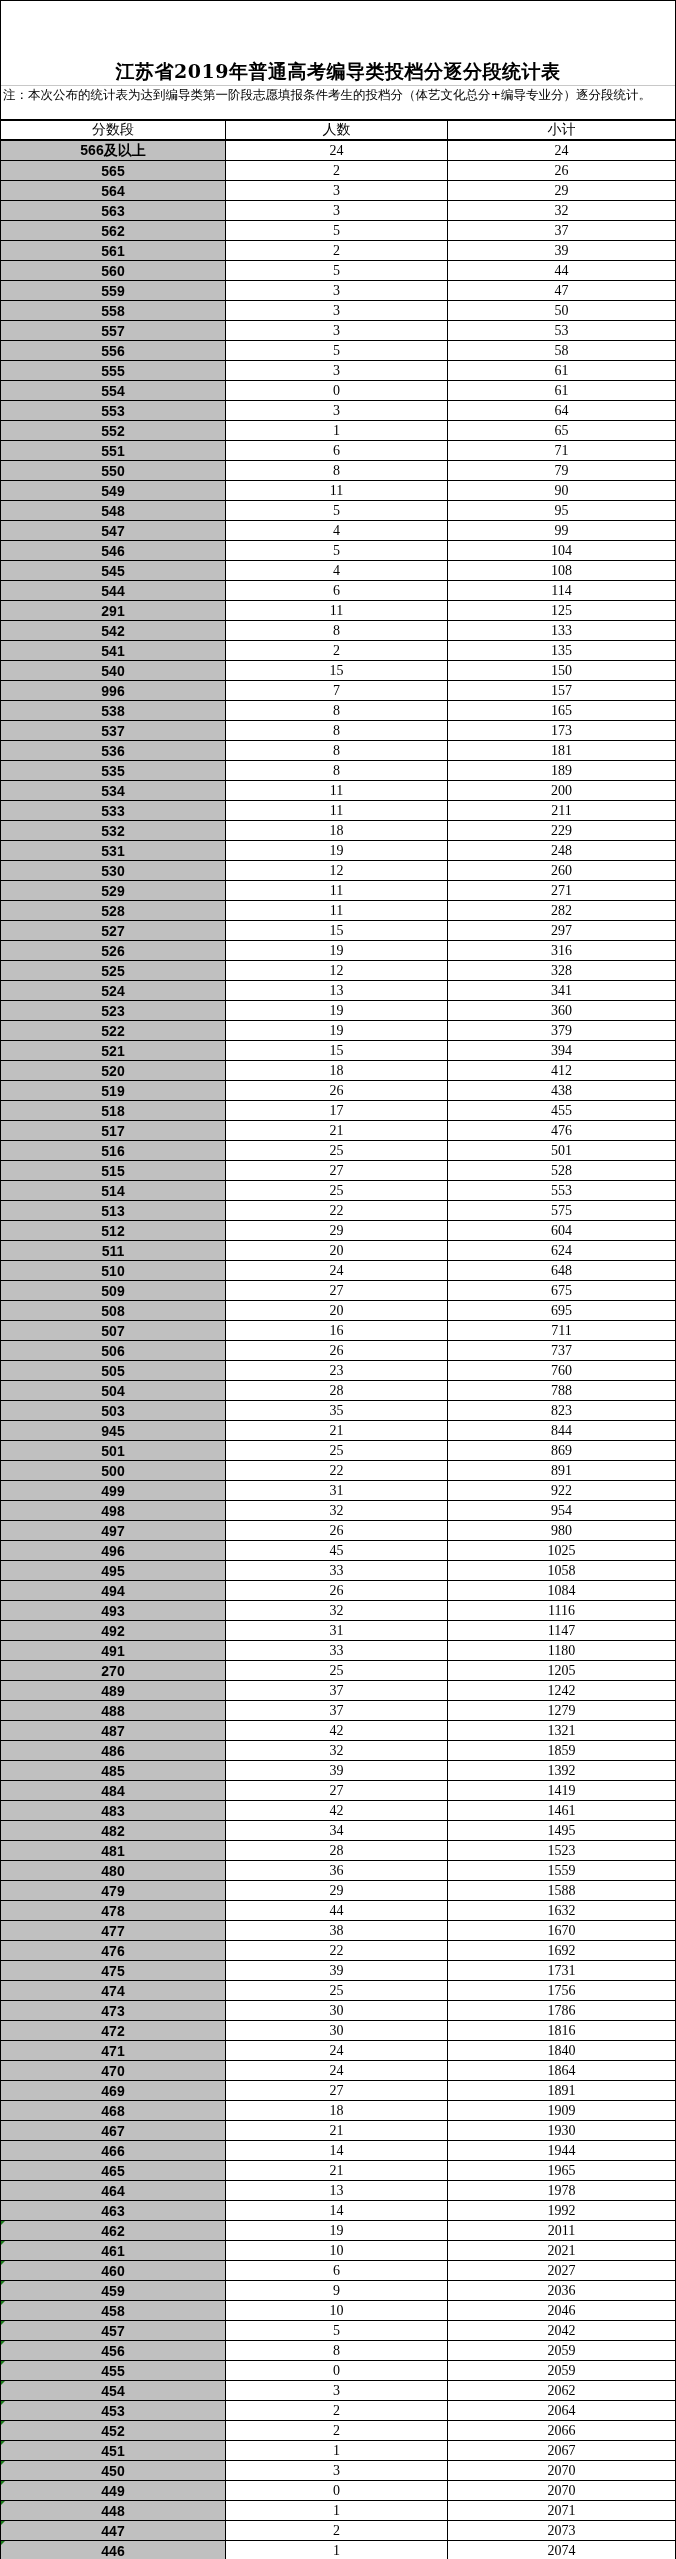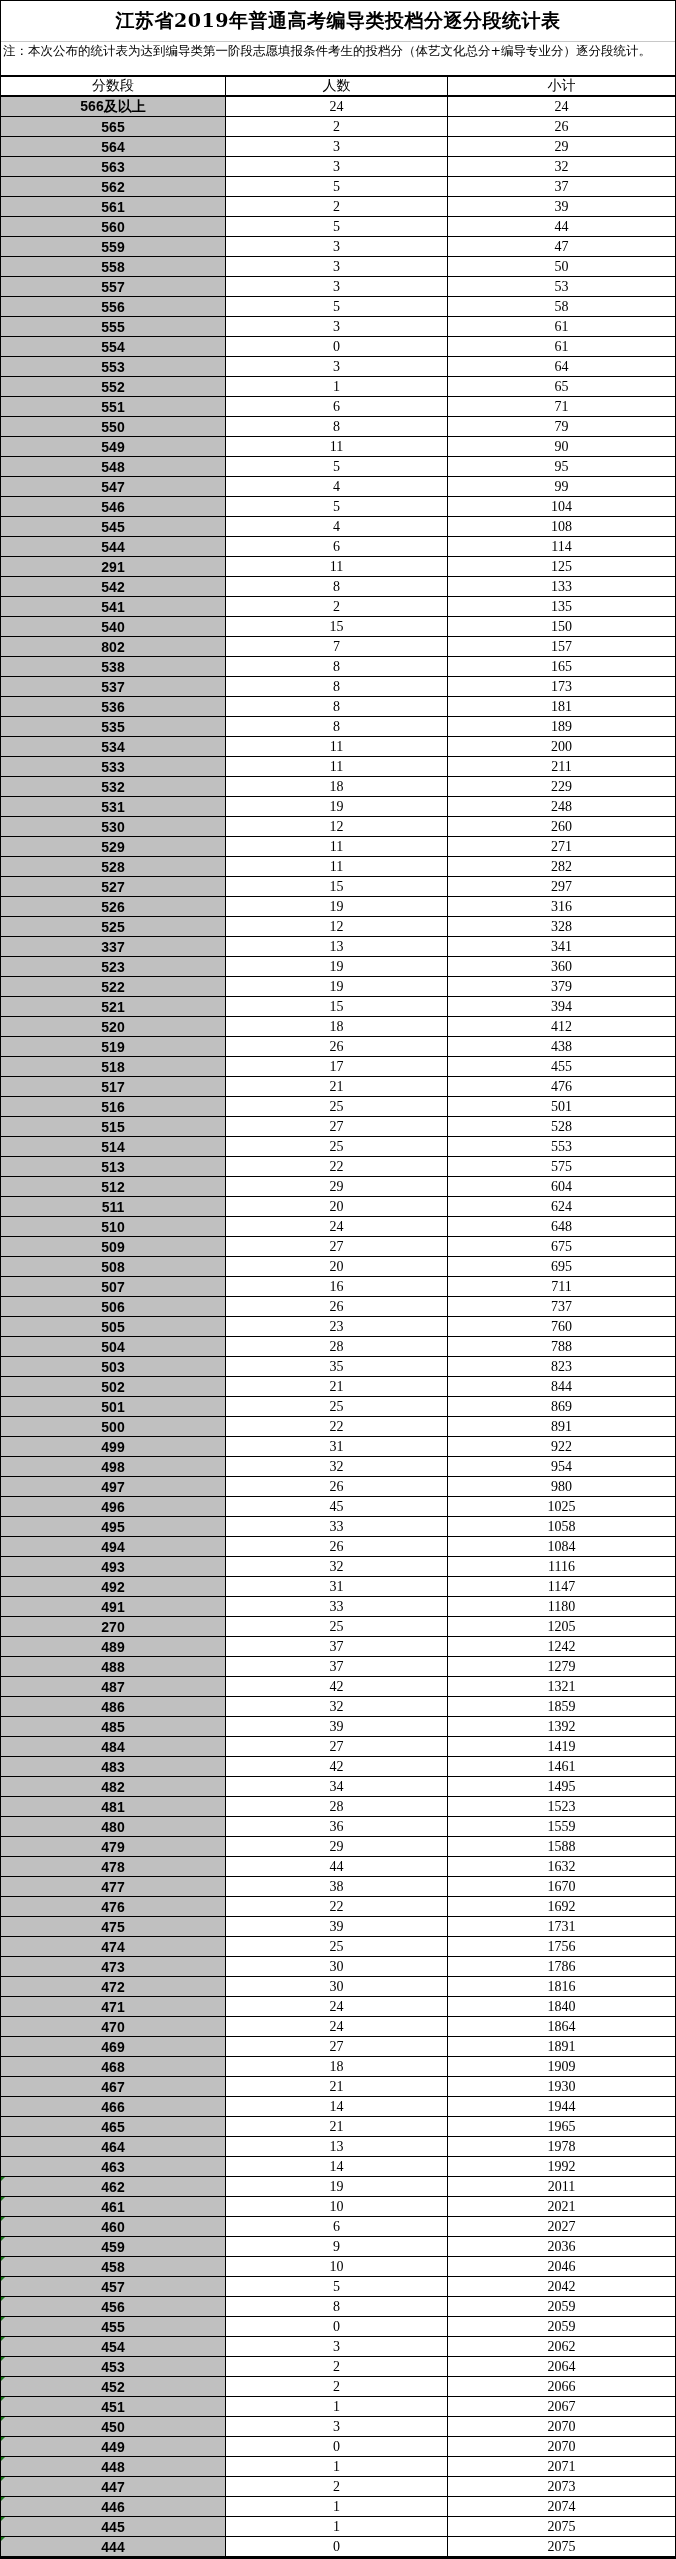--- a/index.html
+++ b/index.html
@@ -1,18 +1,18 @@
 <!DOCTYPE html>
 <html><head>
   <meta charset="utf-8">
   <style>
     html, body { margin: 0; padding: 0; background: #ffffff; }
     body { width: 676px; height: 2559px; overflow: hidden; font-family: "DejaVu Serif", "Liberation Serif", serif; color: #000; }
     .sheet { position: relative; width: 674px; border: 1px solid #000; border-bottom: 2px solid #000; box-sizing: content-box; }
-    .title-row { height: 40px; display: flex; align-items: center; justify-content: center; border-bottom: 1px solid #c8c8c8; }
+    .title-row { height: 40px; display: flex; align-items: flex-end; justify-content: center; border-bottom: 1px solid #c8c8c8; margin-top: 44px; }
     .title { font-family: "DejaVu Serif", "Liberation Serif", serif; font-weight: bold; font-size: 19px; letter-spacing: 0.5px; }
     .note-row { height: 35px; padding: 1px 2px 0 2px; box-sizing: border-box; border-bottom: 2px solid #000; font-family: "DejaVu Sans", "Liberation Sans", sans-serif; font-size: 12.5px; line-height: 16px; overflow: hidden; }
     .grid { display: grid; grid-template-columns: 225px 222px 227px; }
     .hdr { height: 20px; display: flex; align-items: center; justify-content: center; font-family: "DejaVu Sans", "Liberation Sans", sans-serif; font-size: 14px; border-bottom: 2px solid #000; box-sizing: border-box; }
     .hdr.c1, .hdr.c2 { border-right: 1px solid #000; }
     .cell { height: 20px; display: flex; align-items: center; justify-content: center; border-bottom: 1px solid #000; box-sizing: border-box; font-size: 13px; position: relative; }
     .cell.score { background: #c0c0c0; font-weight: bold; font-family: "Liberation Sans", "DejaVu Sans", sans-serif; font-size: 14px; border-right: 1px solid #000; }
     .cell.count { border-right: 1px solid #000; font-family: "Liberation Serif", "DejaVu Serif", serif; font-size: 14px; }
     .cell.total { font-family: "Liberation Serif", "DejaVu Serif", serif; font-size: 14px; }
     .cell.flag::before { content: ""; position: absolute; left: 0; top: 0; width: 0; height: 0; border-top: 4px solid #1a7a1a; border-right: 4px solid transparent; }
@@ -105,21 +105,21 @@
       <div class="cell total">125</div>
       <div class="cell score">542</div>
       <div class="cell count">8</div>
       <div class="cell total">133</div>
       <div class="cell score">541</div>
       <div class="cell count">2</div>
       <div class="cell total">135</div>
       <div class="cell score">540</div>
       <div class="cell count">15</div>
       <div class="cell total">150</div>
-      <div class="cell score">802</div>
+      <div class="cell score">996</div>
       <div class="cell count">7</div>
       <div class="cell total">157</div>
       <div class="cell score">538</div>
       <div class="cell count">8</div>
       <div class="cell total">165</div>
       <div class="cell score">537</div>
       <div class="cell count">8</div>
       <div class="cell total">173</div>
       <div class="cell score">536</div>
       <div class="cell count">8</div>
@@ -150,21 +150,21 @@
       <div class="cell total">282</div>
       <div class="cell score">527</div>
       <div class="cell count">15</div>
       <div class="cell total">297</div>
       <div class="cell score">526</div>
       <div class="cell count">19</div>
       <div class="cell total">316</div>
       <div class="cell score">525</div>
       <div class="cell count">12</div>
       <div class="cell total">328</div>
-      <div class="cell score">337</div>
+      <div class="cell score">524</div>
       <div class="cell count">13</div>
       <div class="cell total">341</div>
       <div class="cell score">523</div>
       <div class="cell count">19</div>
       <div class="cell total">360</div>
       <div class="cell score">522</div>
       <div class="cell count">19</div>
       <div class="cell total">379</div>
       <div class="cell score">521</div>
       <div class="cell count">15</div>
@@ -216,21 +216,21 @@
       <div class="cell total">737</div>
       <div class="cell score">505</div>
       <div class="cell count">23</div>
       <div class="cell total">760</div>
       <div class="cell score">504</div>
       <div class="cell count">28</div>
       <div class="cell total">788</div>
       <div class="cell score">503</div>
       <div class="cell count">35</div>
       <div class="cell total">823</div>
-      <div class="cell score">502</div>
+      <div class="cell score">945</div>
       <div class="cell count">21</div>
       <div class="cell total">844</div>
       <div class="cell score">501</div>
       <div class="cell count">25</div>
       <div class="cell total">869</div>
       <div class="cell score">500</div>
       <div class="cell count">22</div>
       <div class="cell total">891</div>
       <div class="cell score">499</div>
       <div class="cell count">31</div>

